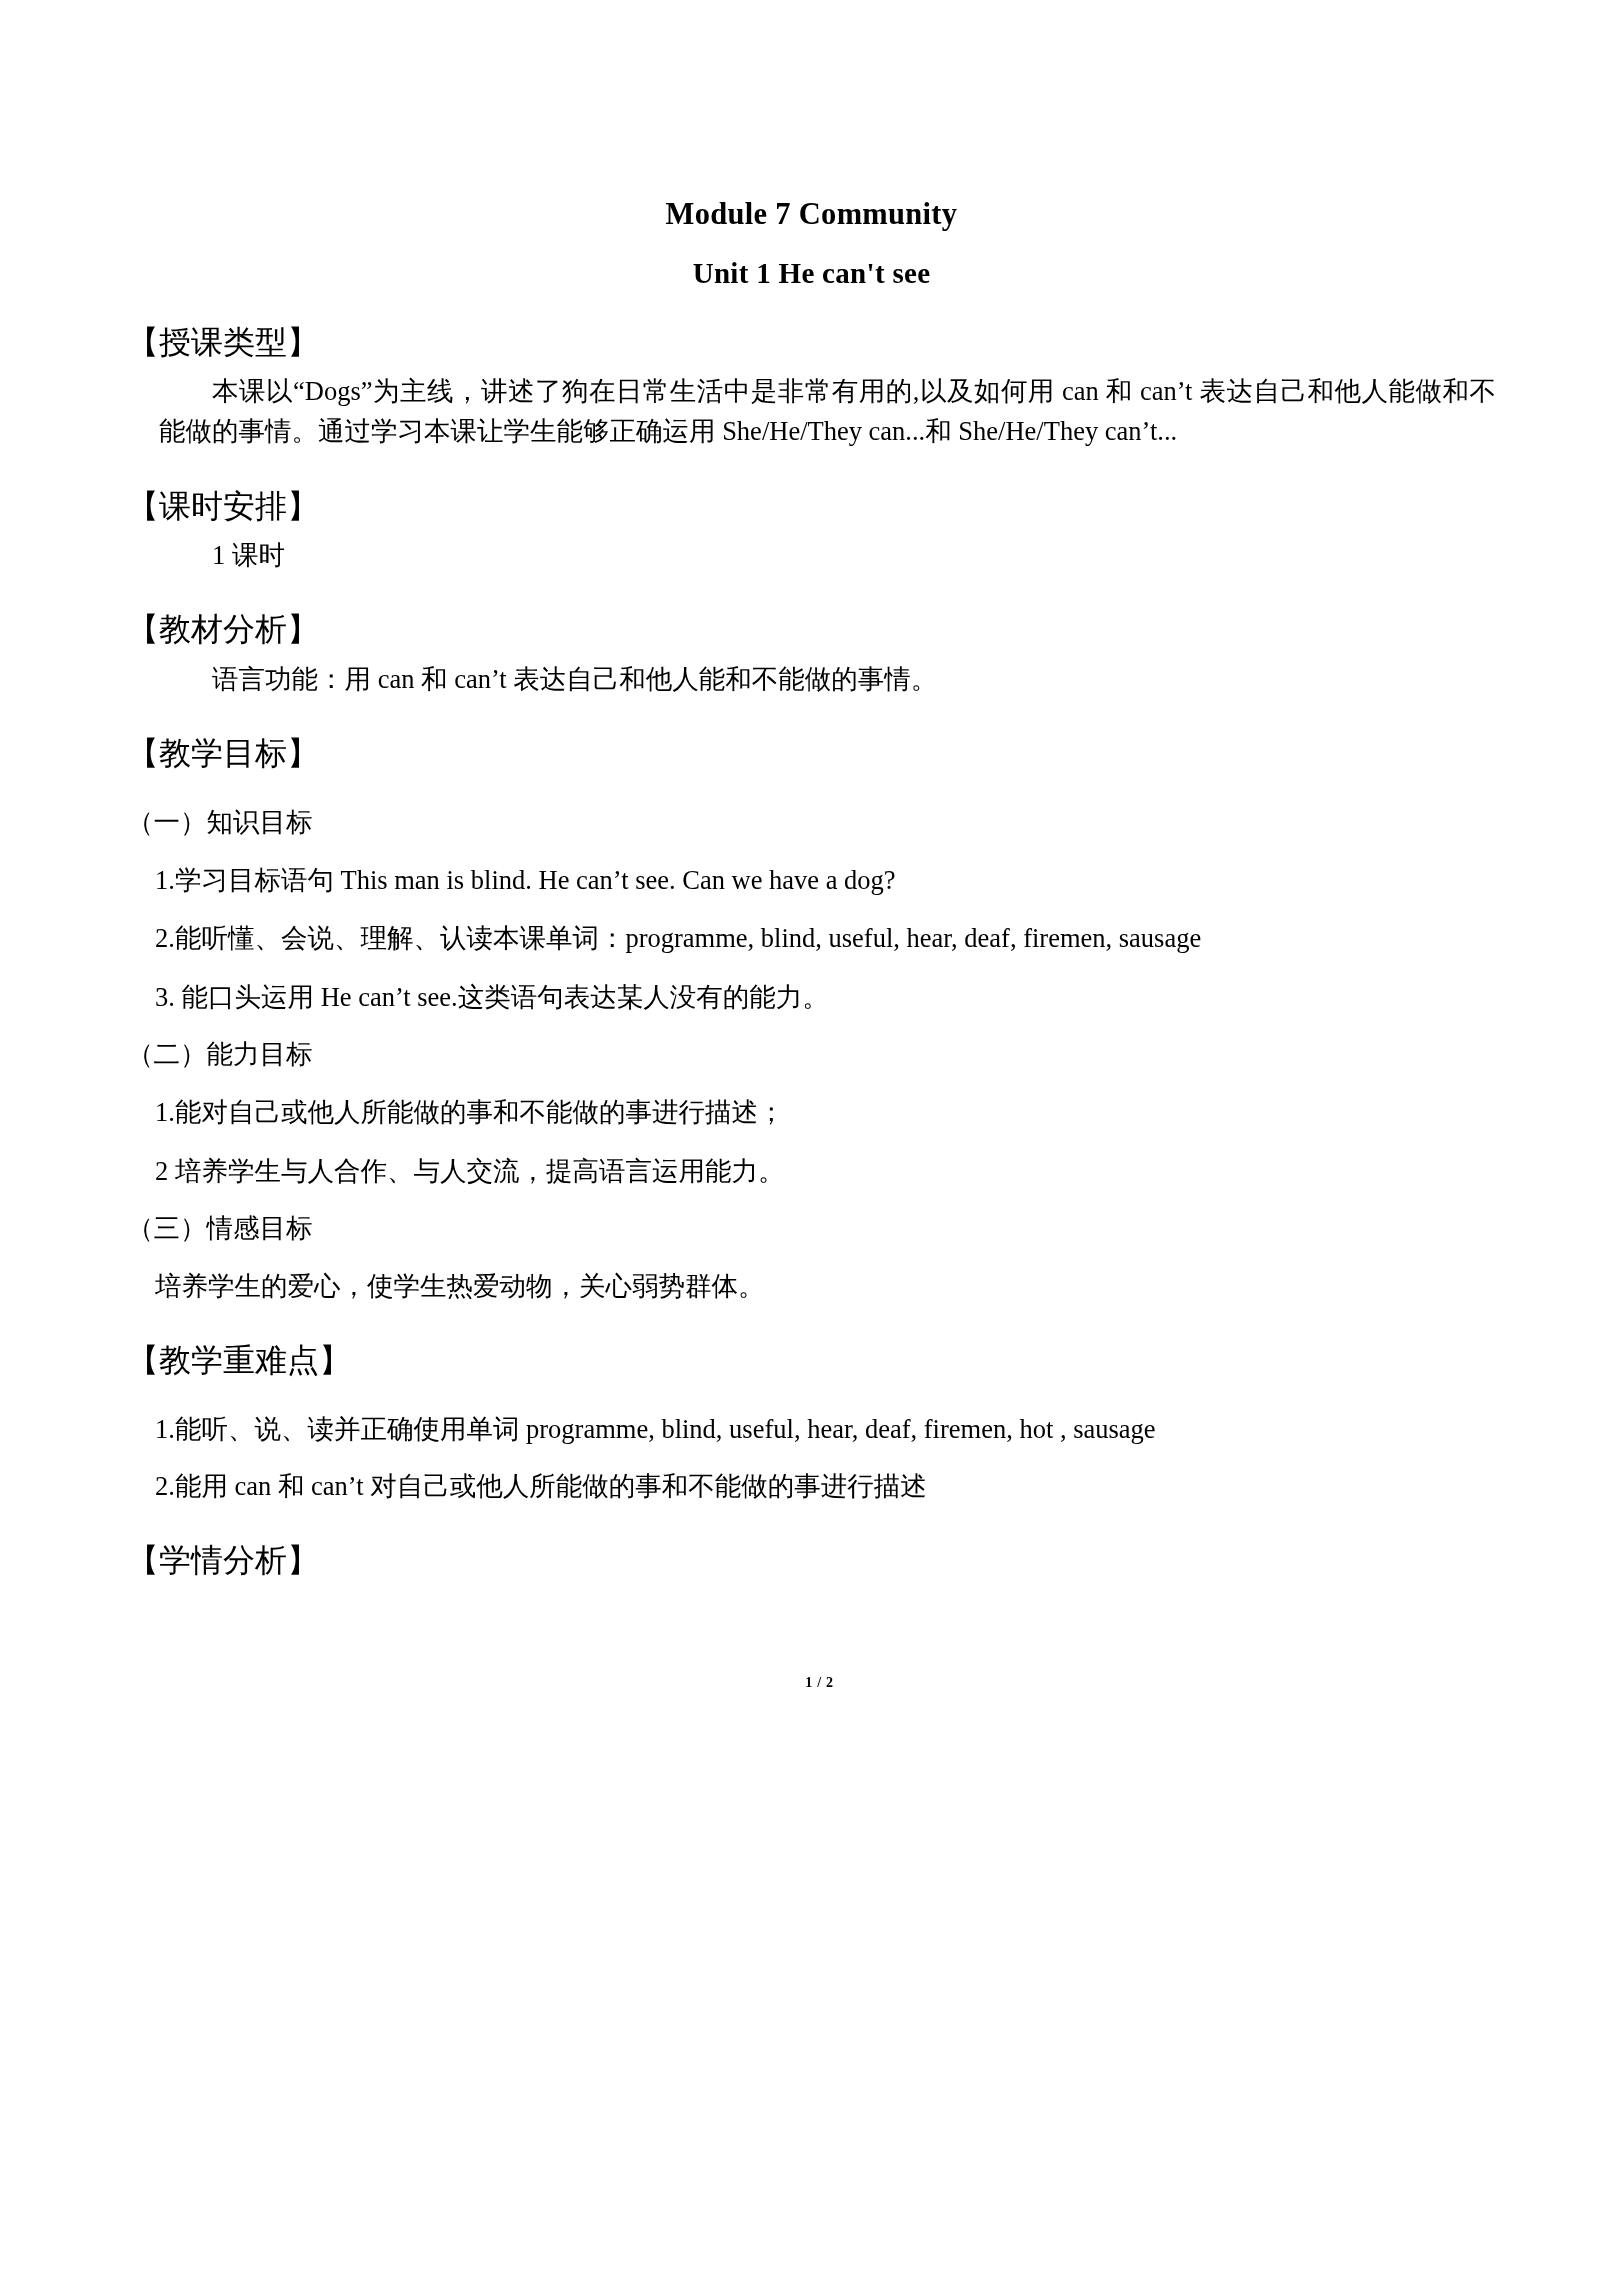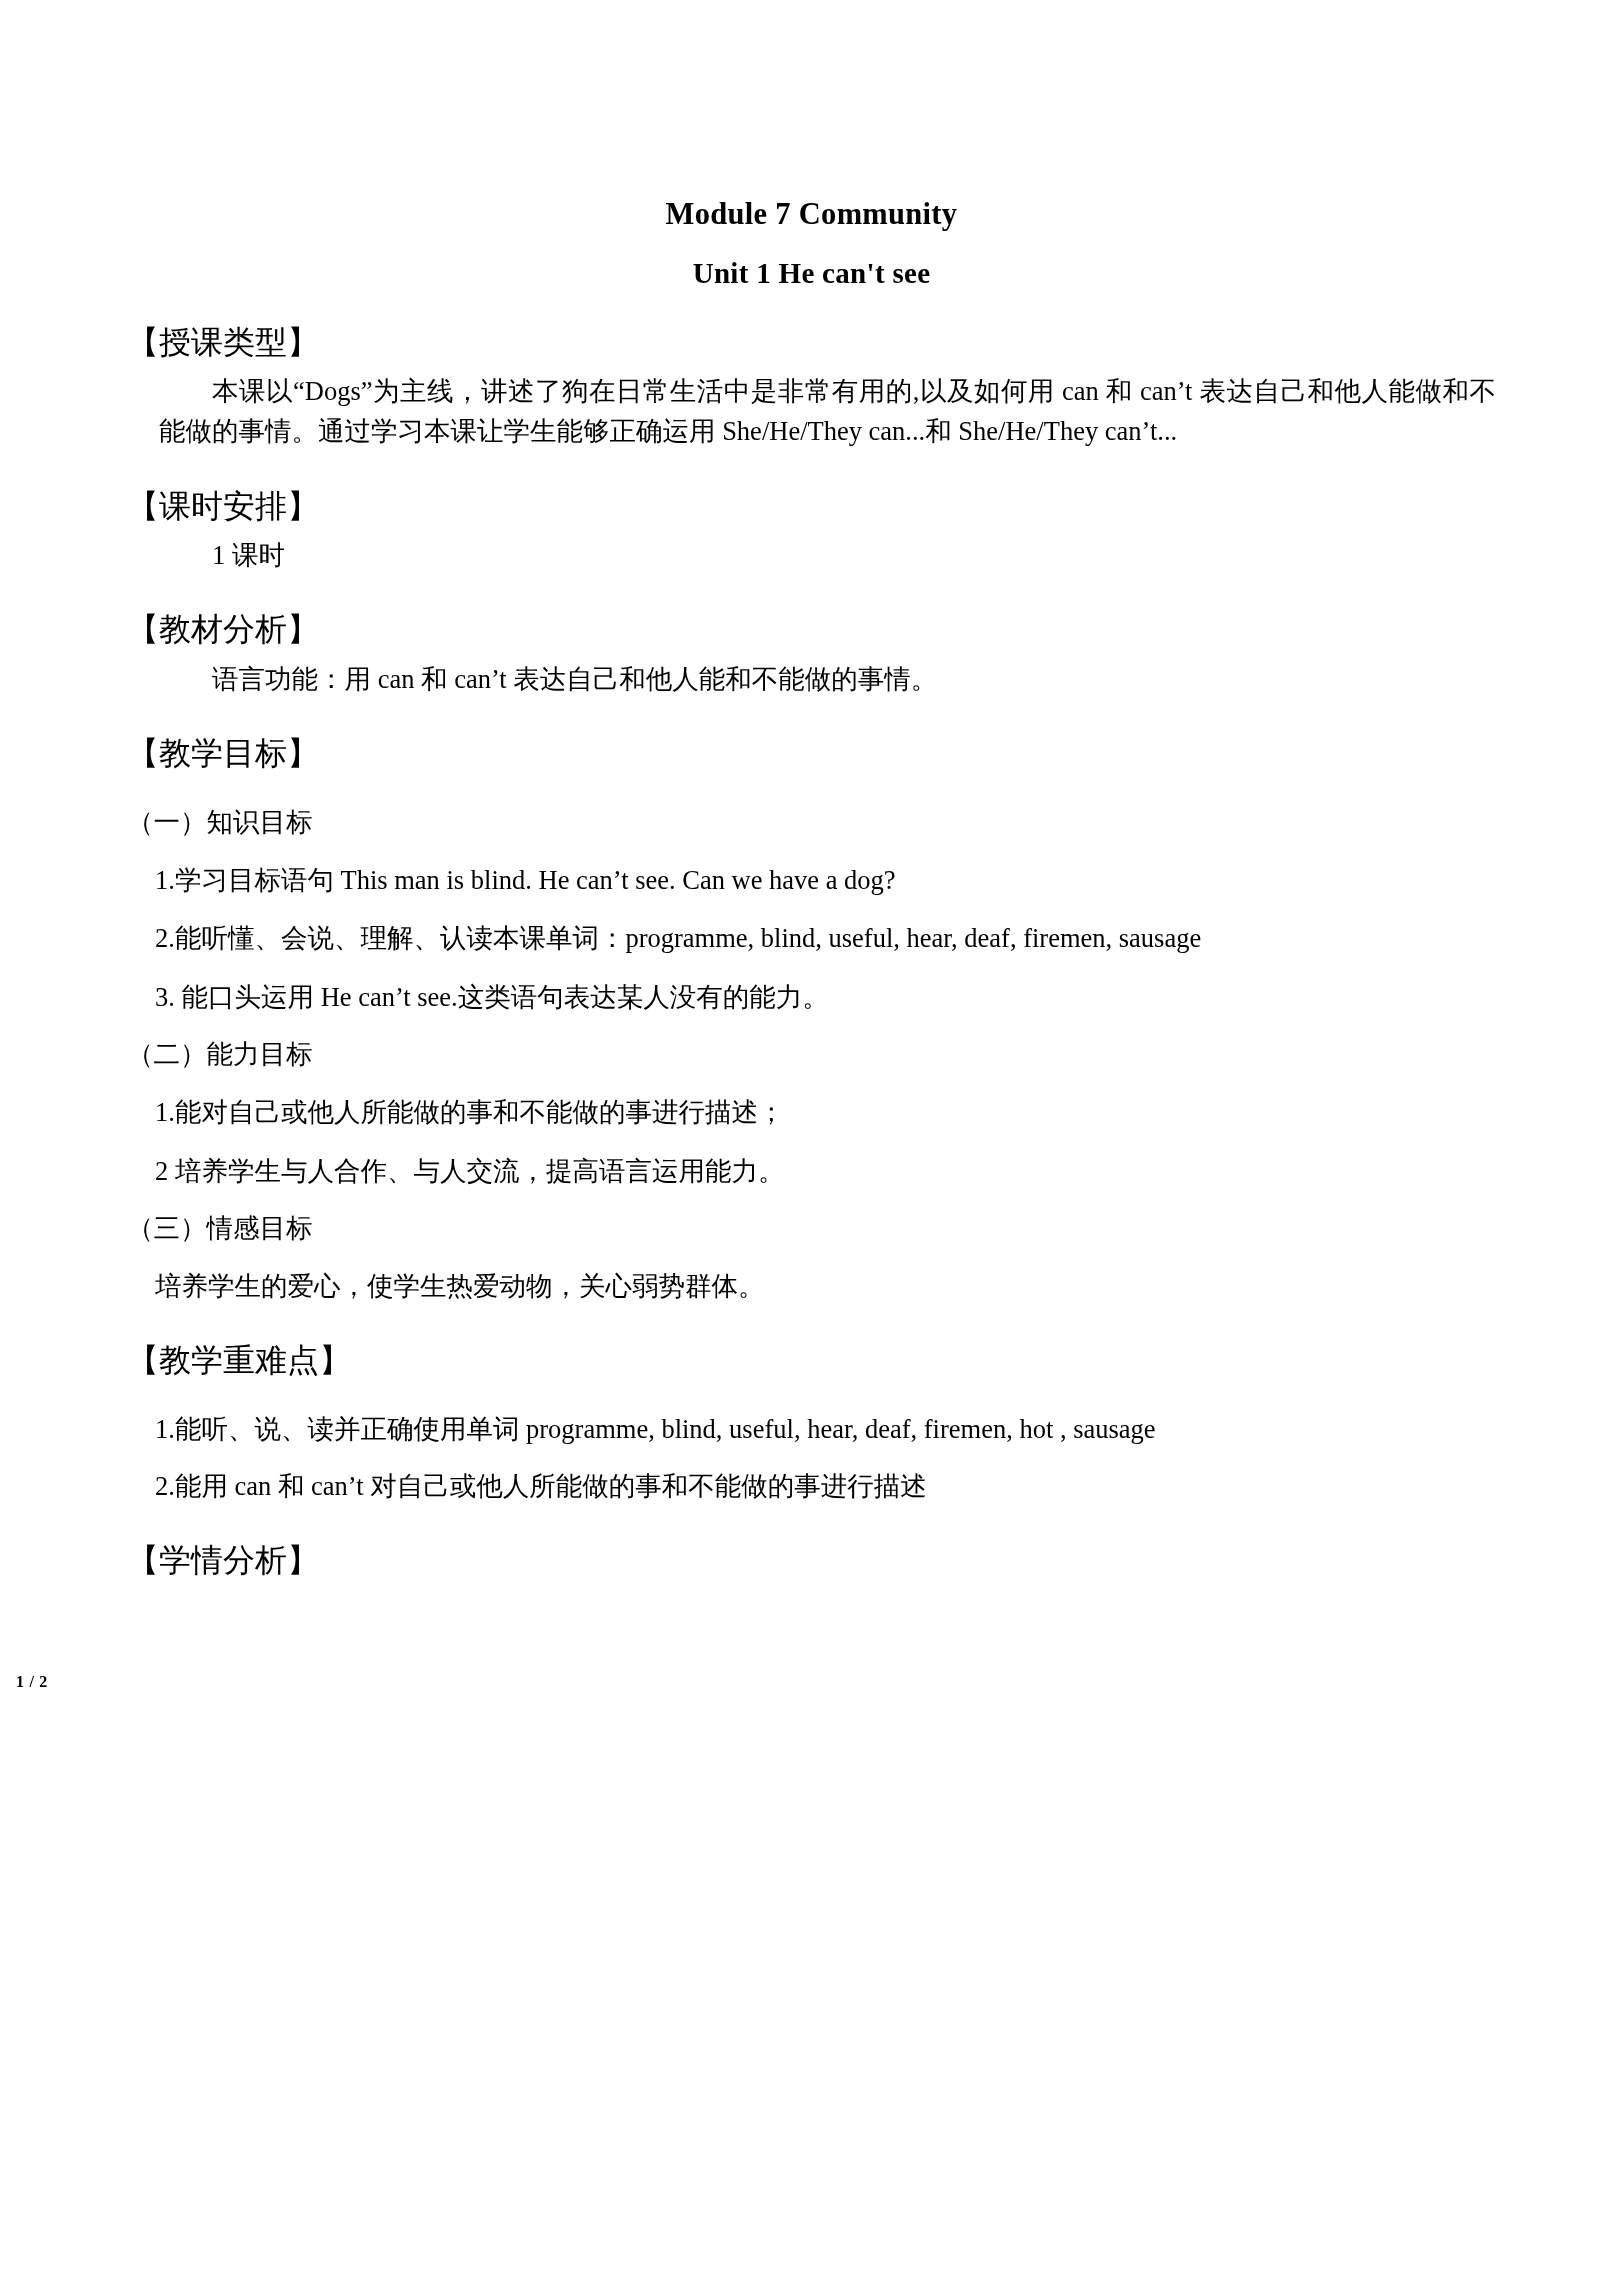--- a/index.html
+++ b/index.html
@@ -63,22 +63,22 @@
   .tight {
     margin-top: 18px;
   }
   .gap-sm { margin-top: 17px; }
   .gap-md { margin-top: 31px; }
   .footer {
     position: absolute;
     left: 16px;
     right: 0;
     bottom: 138px;
-    text-align: left;
-    font-size: 16px;
+    text-align: center;
+    font-size: 14px;
     font-weight: bold;
     letter-spacing: 0.7px;
   }
 </style>
 </head>
 <body>
 
 <div class="page">
 
   <h1 class="doc-title">Module 7 Community</h1>

